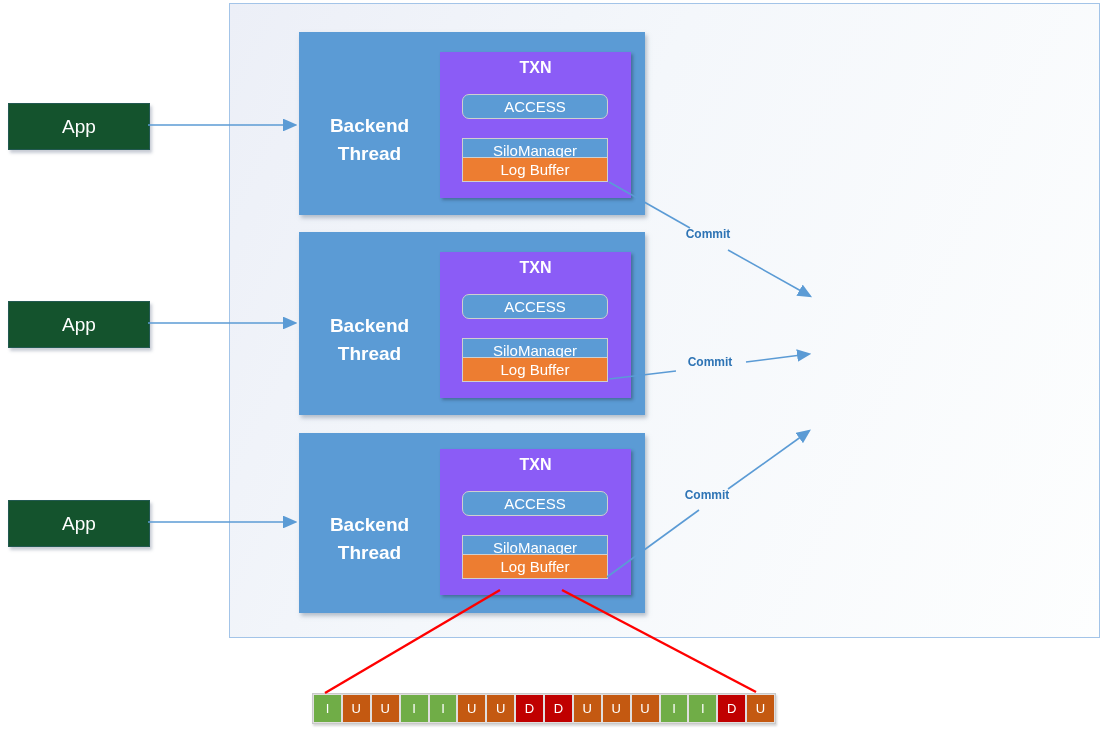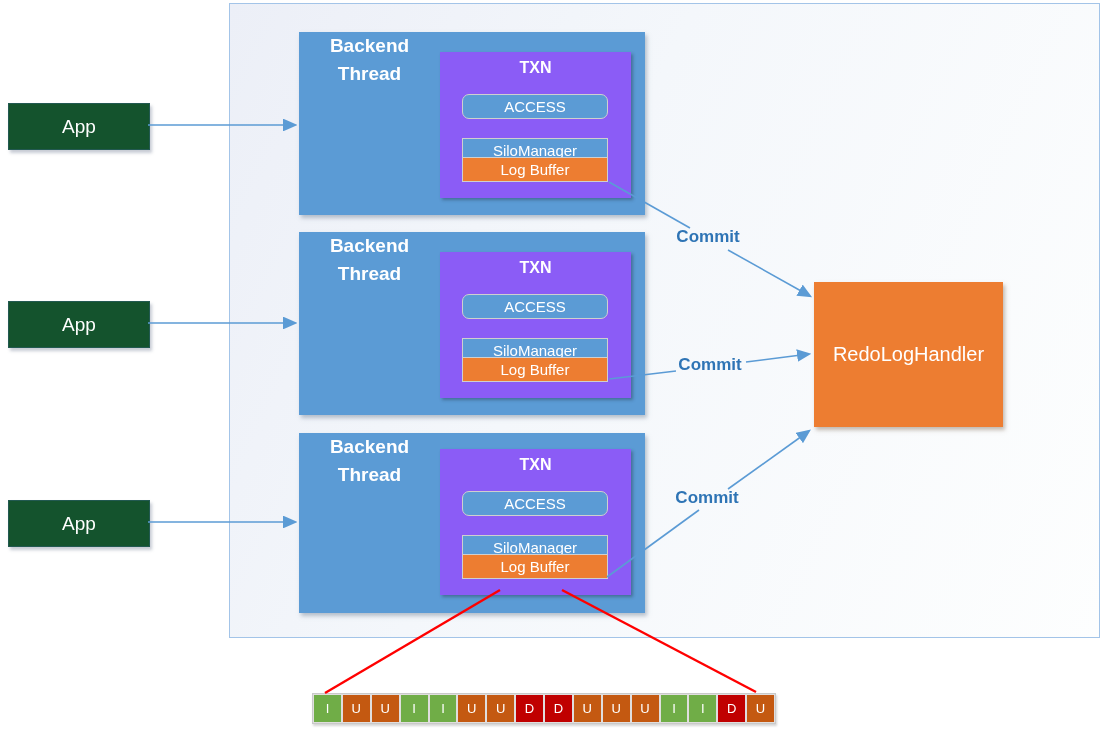--- a/index.html
+++ b/index.html
@@ -17,22 +17,22 @@
     background:#14532d;border:1px solid rgba(60,100,150,.35);
     box-shadow:2px 3px 3px rgba(130,140,160,.45);
     display:flex;align-items:center;justify-content:center;
     color:#ffffff;font-size:19px;
   }
   .thread{
     position:absolute;left:299px;width:346px;height:183px;
     background:#5B9BD5;box-shadow:2px 3px 4px rgba(120,135,155,.5);
   }
   .backend-label{
-    position:absolute;left:0;top:0;width:141px;height:100%;
-    display:flex;justify-content:center;text-align:center;
+    position:absolute;left:0;top:16px;width:141px;height:100%;
+    display:flex;align-items:center;justify-content:center;text-align:center;
     color:#ffffff;font-weight:bold;font-size:19px;line-height:1.45;
   }
   .backend-label span{width:100px;}
   .txn{
     position:absolute;left:141px;top:20px;width:191px;height:146px;
     background:#8b5cf6;box-shadow:2px 2px 3px rgba(40,60,80,.45);
   }
   .txn-title{
     position:absolute;top:7px;left:0;width:100%;text-align:center;
     color:#ffffff;font-weight:bold;font-size:16px;
@@ -47,21 +47,21 @@
   .txn-item.silo{top:86px;background:#5B9BD5;}
   .txn-item.logbuf{top:105px;background:#ED7D31;}
   .redo{
     position:absolute;left:814px;top:282px;width:189px;height:145px;
     background:#ED7D31;box-shadow:2px 3px 4px rgba(140,120,100,.5);
     display:flex;align-items:center;justify-content:center;
     color:#ffffff;font-size:20px;
   }
   .commit{
     position:absolute;width:90px;height:22px;text-align:center;
-    color:#2E74B5;font-weight:bold;font-size:17px;
+    color:#2E74B5;font-weight:bold;font-size:12px;
   }
   .strip{
     position:absolute;left:312px;top:693px;width:462px;height:29px;
     display:flex;border:1px solid #C9C9C9;background:#E6E6E6;
     box-shadow:1px 2px 2px rgba(150,150,150,.4);
   }
   .cell{
     flex:1;display:flex;align-items:center;justify-content:center;
     color:#ffffff;font-size:13px;border:1px solid #E0DEDE;
   }
@@ -116,23 +116,20 @@
       <span>Backend Thread</span>
     </div>
     <div class="txn" style="top:16px">
       <div class="txn-title">TXN</div>
       <div class="txn-item access">ACCESS</div>
       <div class="txn-item silo">SiloManager</div>
       <div class="txn-item logbuf">Log Buffer</div>
     </div>
   </div>
 
-  <div class="redo">
-    <span>RedoLogHandler</span>
-  </div>
 
   <div class="commit" style="left:663px;top:227px">Commit</div>
   <div class="commit" style="left:665px;top:355px">Commit</div>
   <div class="commit" style="left:662px;top:488px">Commit</div>
 
   <div class="strip">
     <div class="cell" data-op="I">I</div>
     <div class="cell" data-op="U">U</div>
     <div class="cell" data-op="U">U</div>
     <div class="cell" data-op="I">I</div>

